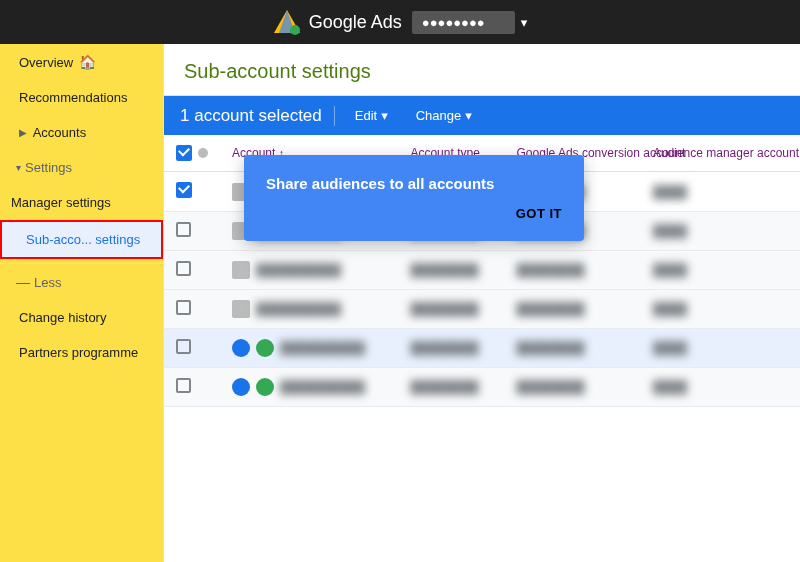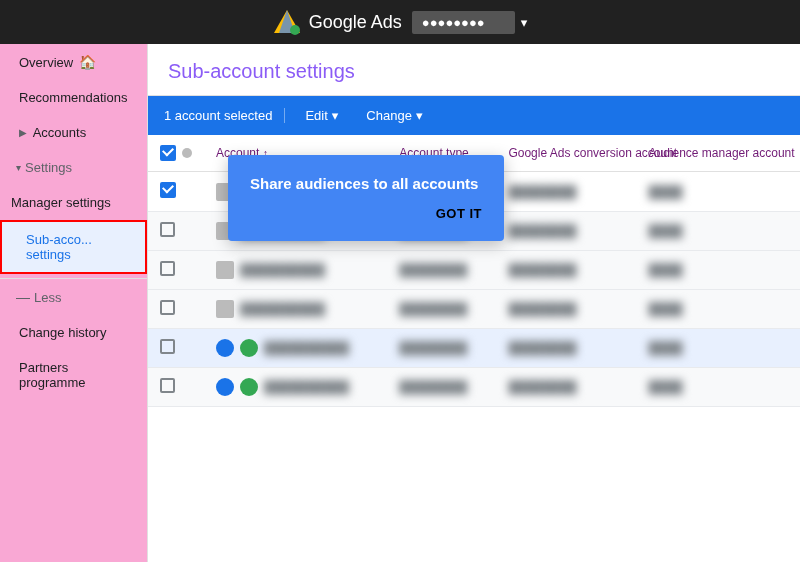--- a/index.html
+++ b/index.html
@@ -47,25 +47,26 @@
     }
 
     
     .layout {
       display: flex;
       height: calc(562px - 44px);
     }
 
     
     .sidebar {
-      width: 148px;
-      background: #f9a8d4;
+      width: 164px;
+      background: #fde047;
       border-right: 1px solid #e0e0e0;
       overflow-y: auto;
       flex-shrink: 0;
+      text-align: center;
     }
     .sidebar-item {
       padding: 10px 16px;
       cursor: pointer;
       color: #202124;
       font-size: 13px;
       display: flex;
       align-items: center;
       gap: 6px;
       border-left: 3px solid transparent;
@@ -100,34 +101,34 @@
     }
 
     
     .page-header {
       padding: 16px 20px 12px 20px;
       border-bottom: 1px solid #e0e0e0;
     }
     .page-title {
       font-size: 20px;
       font-weight: 400;
-      color: #8b5cf6;
+      color: #4d7c0f;
     }
 
     
     .toolbar {
       background: #1a73e8;
       padding: 8px 16px;
       display: flex;
       align-items: center;
       gap: 12px;
     }
     .toolbar-selected {
       color: white;
-      font-size: 13px;
+      font-size: 17px;
       font-weight: 500;
       padding-right: 12px;
       border-right: 1px solid rgba(255,255,255,0.4);
     }
     .toolbar-btn {
       color: white;
       font-size: 13px;
       display: flex;
       align-items: center;
       gap: 4px;
@@ -208,21 +209,21 @@
       display: inline-block;
       border-radius: 2px;
     }
 
     
     .popup-overlay {
       position: absolute;
       top: 20px;
       left: 80px;
       z-index: 100;
-      width: 276px;
+      width: 340px;
     }
     .popup-box {
       background: #4285f4;
       color: white;
       border-radius: 4px;
       padding: 20px 22px 16px 22px;
       box-shadow: 0 4px 16px rgba(0,0,0,0.25);
     }
     .popup-title {
       font-size: 15px;

